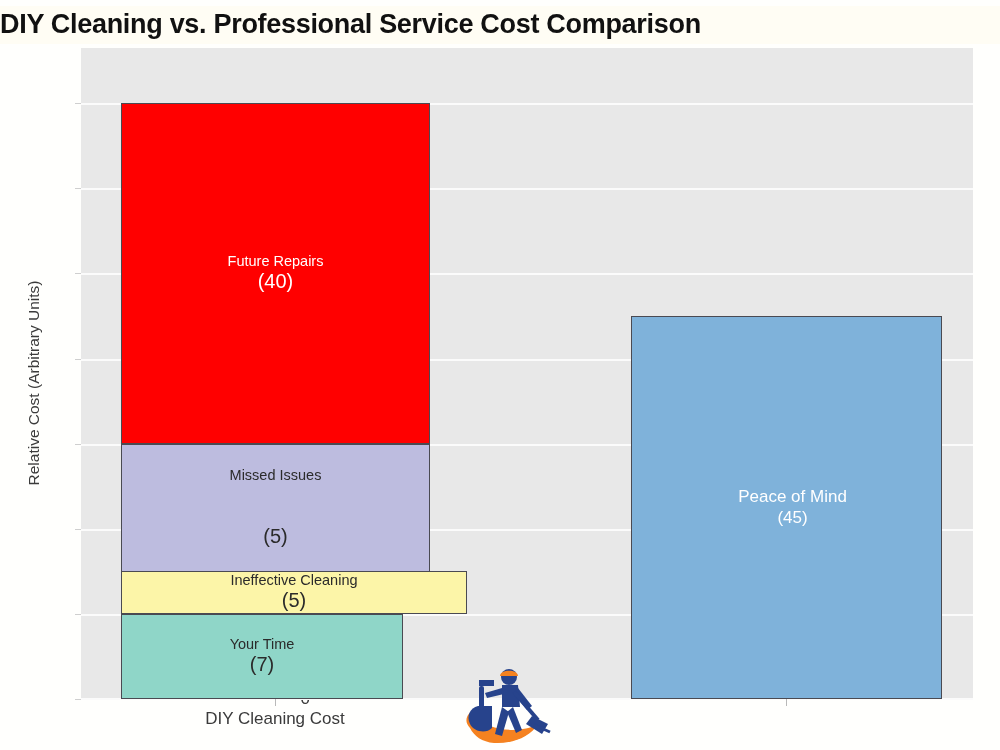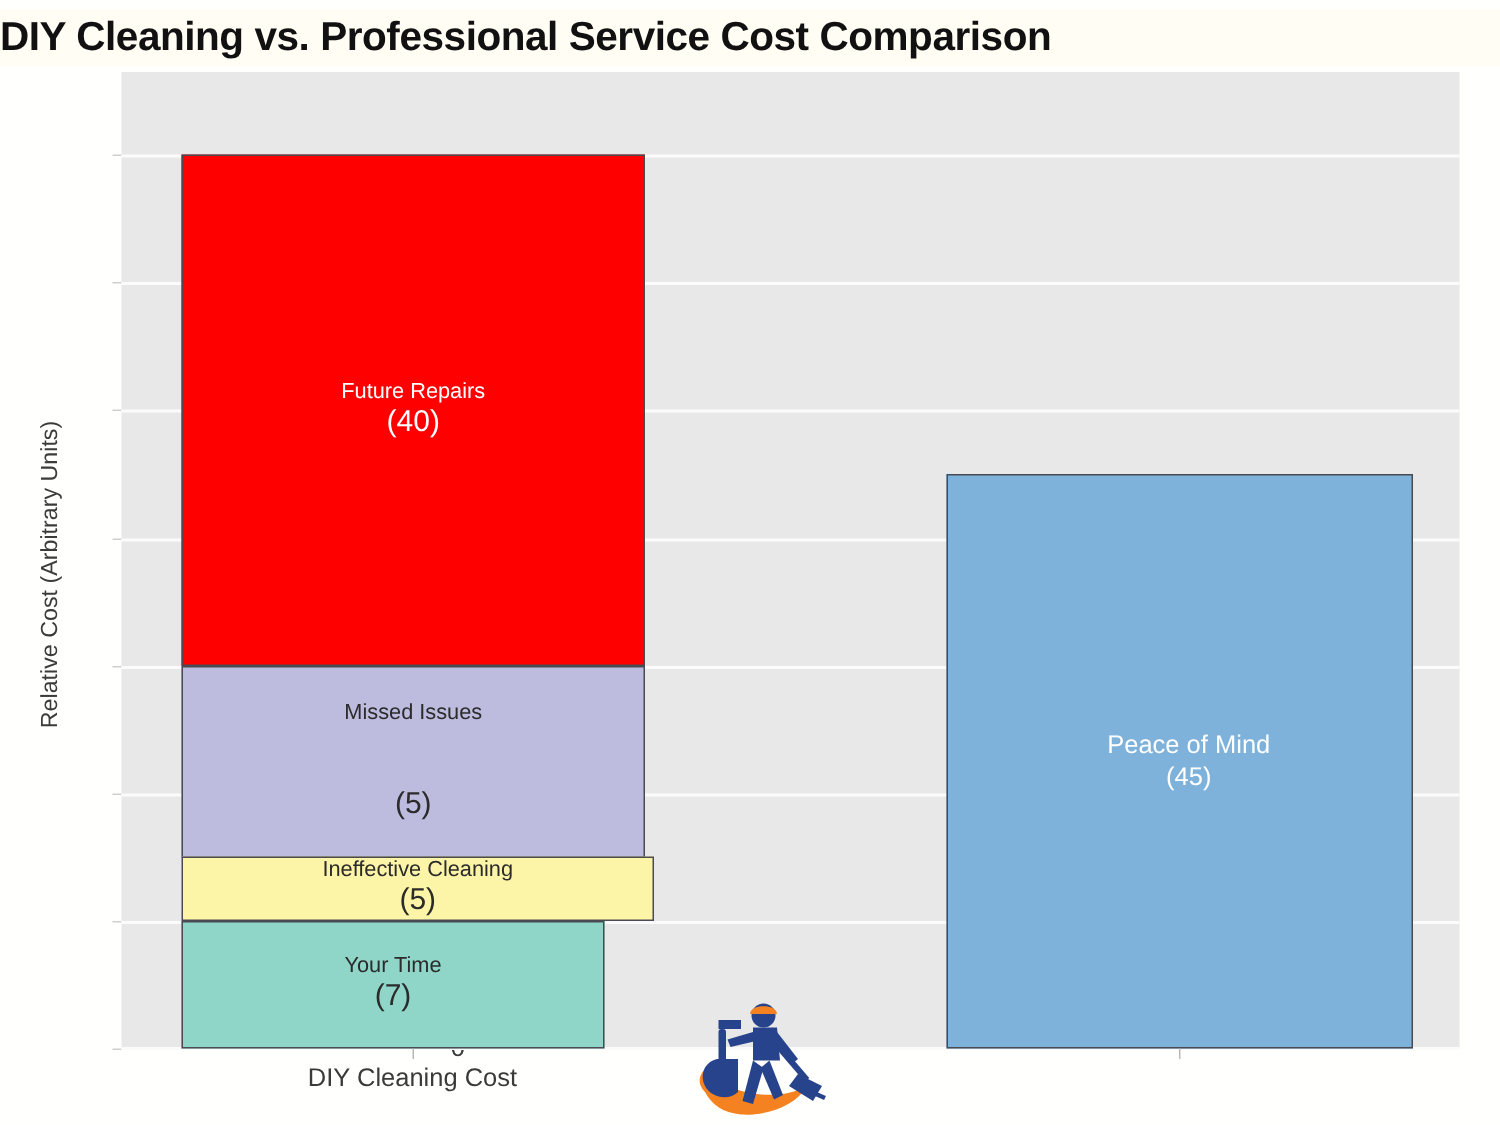--- a/index.html
+++ b/index.html
@@ -182,21 +182,21 @@
     <div class="bar-segment" style="left:40px; top:55px; width:309px; height:341px; background:#FF0000;">
       <span class="seg-name light-text">Future Repairs</span>
       <span class="seg-value light-text">(40)</span>
     </div>
 
     <div class="bar-segment" style="left:40px; top:396px; width:309px; height:128px; background:#BDBCDF;gap:41px;">
       <span class="seg-name dark-text">Missed Issues</span>
       <span class="seg-value dark-text">(5)</span>
     </div>
 
-    <div class="bar-segment" style="left:40px; top:523px; width:315px; height:43px; background:#FCF5A8;">
+    <div class="bar-segment" style="left:40px; top:523px; width:346px; height:43px; background:#FCF5A8;">
       <span class="seg-name dark-text">Ineffective Cleaning</span>
       <span class="seg-value dark-text">(5)</span>
     </div>
 
     <div class="bar-segment" style="left:40px; top:566px; width:282px; height:85px; background:#8FD6C8;">
       <span class="seg-name dark-text">Your Time</span>
       <span class="seg-value dark-text">(7)</span>
     </div>
 
     <div class="bar-segment seg-single" style="left:550px; top:268px; width:311px; height:383px; background:#7FB2DA;padding-left:12px;">

